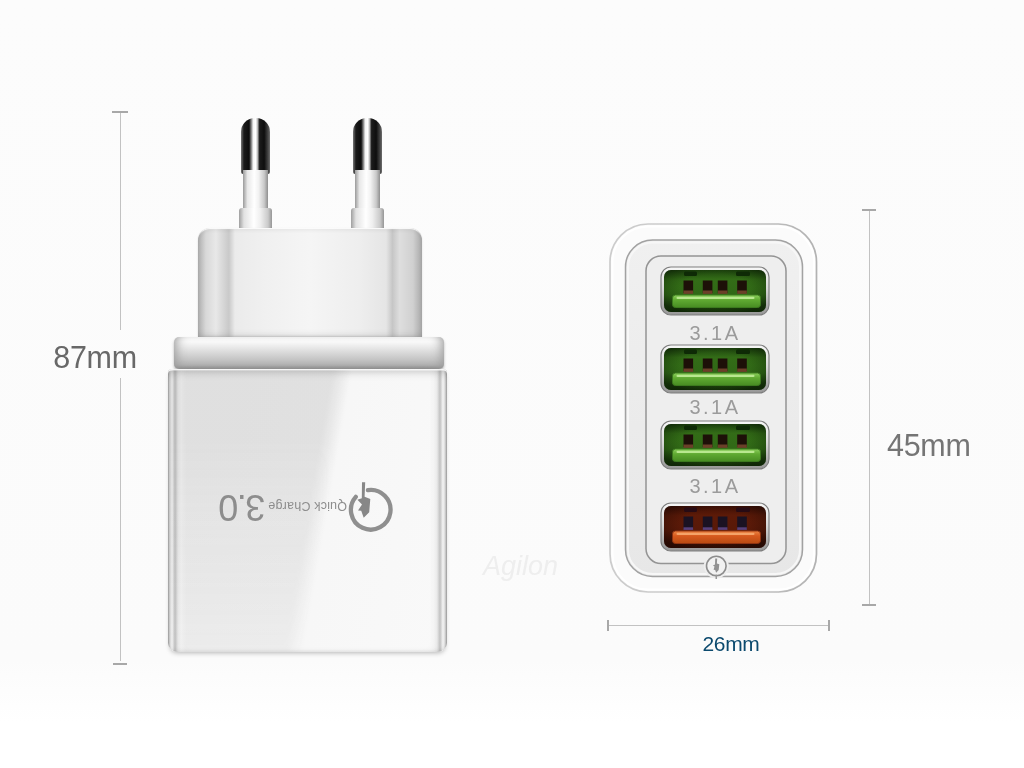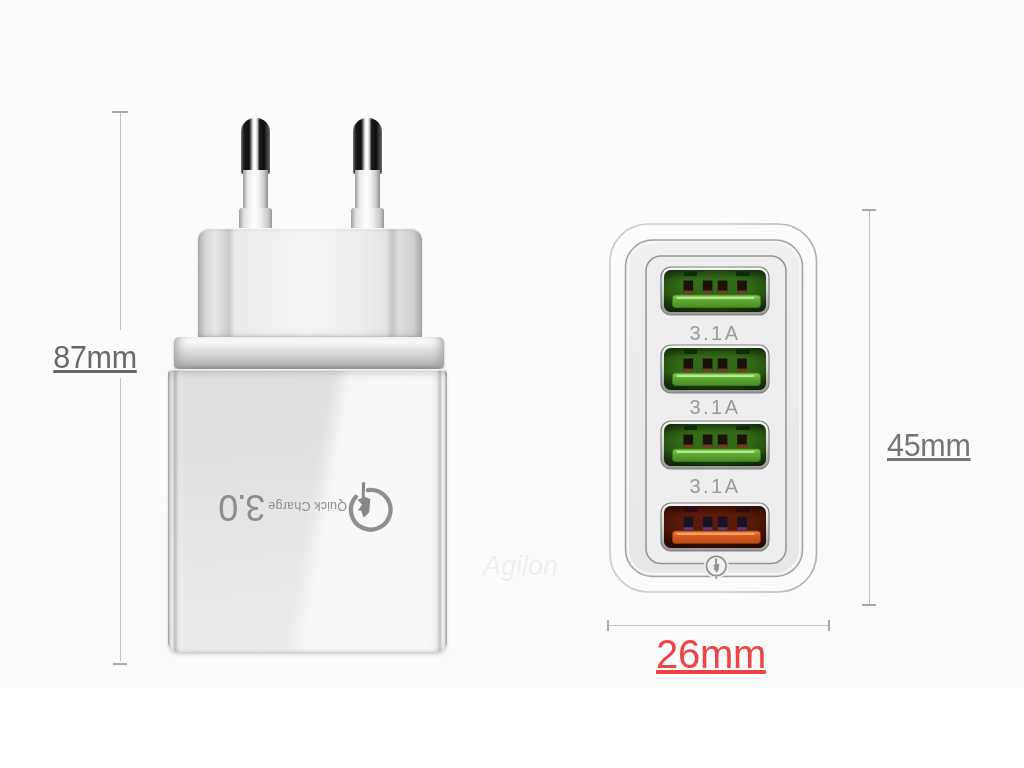--- a/index.html
+++ b/index.html
@@ -3,40 +3,40 @@
 <meta charset="utf-8">
 <style>
 html,body{margin:0;padding:0;}
 body{width:1024px;height:768px;position:relative;overflow:hidden;
   background:linear-gradient(180deg,#fcfcfc 0%,#fbfbfb 86%,#ffffff 94%);
   font-family:"Liberation Sans", sans-serif;}
 .abs{position:absolute;}
 
 .dimline{background:#c2c2c2;}
 .dimcap{background:#a8a8a8;}
-.dimtxt{color:#6e6e6e;text-decoration:underline;}
+.dimtxt{color:#6e6e6e;}
 </style>
 </head>
 <body>
 
 <div class="abs dimcap" style="left:112px;top:111px;width:16px;height:2px;"></div>
 <div class="abs dimline" style="left:119.5px;top:113px;width:1px;height:217px;"></div>
 <div class="abs dimline" style="left:119.5px;top:378px;width:1px;height:283px;"></div>
 <div class="abs dimcap" style="left:113px;top:663px;width:14px;height:2px;"></div>
 <div class="abs dimtxt" style="left:20px;top:340px;width:150px;text-align:center;font-size:30.5px;letter-spacing:-0.3px;color:#686868;">87mm</div>
 
 <div class="abs dimcap" style="left:862px;top:209px;width:14px;height:2px;"></div>
 <div class="abs dimline" style="left:868.5px;top:211px;width:1px;height:394px;"></div>
 <div class="abs dimcap" style="left:862px;top:604px;width:14px;height:2px;"></div>
 <div class="abs dimtxt" style="left:887px;top:404px;font-size:30.5px;letter-spacing:-0.3px;color:#757575;margin-top:24px;">45mm</div>
 
 <div class="abs dimcap" style="left:607px;top:620px;width:2px;height:11px;"></div>
 <div class="abs dimline" style="left:609px;top:624.5px;width:219px;height:1px;"></div>
 <div class="abs dimcap" style="left:828px;top:620px;width:2px;height:11px;"></div>
-<div class="abs dimtxt" style="left:656px;top:632px;width:150px;text-align:left;font-size:40px;letter-spacing:-0.3px;color:#ef4444;">26mm</div>
+<div class="abs dimtxt" style="left:656px;top:632px;width:150px;text-align:center;font-size:21px;letter-spacing:-0.3px;color:#0c4a6e;">26mm</div>
 
 <div class="abs" style="left:483px;top:551px;font-size:27px;font-style:italic;color:rgba(205,205,205,0.28);">Agilon</div>
 
 <div class="abs" style="left:241px;top:118px;width:29px;height:110px;">
 
   <div class="abs" style="left:0;top:0;width:29px;height:56px;border-radius:14px 14px 2px 2px;
     background:linear-gradient(90deg,#777 0%,#1a1a1a 10%,#0c0c0c 28%,#8a8a8a 36%,#f4f4f4 42%,#ffffff 50%,#cfcfcf 56%,#1c1c1c 64%,#0e0e0e 80%,#444 93%,#6e6e6e 100%);"></div>
   <div class="abs" style="left:2px;top:52px;width:25px;height:40px;
     background:linear-gradient(90deg,#9a9a9a 0%,#e8e8e8 18%,#fff 45%,#f2f2f2 62%,#c9c9c9 85%,#8f8f8f 100%);"></div>
   <div class="abs" style="left:-2px;top:90px;width:33px;height:22px;border-radius:3px 3px 0 0;

